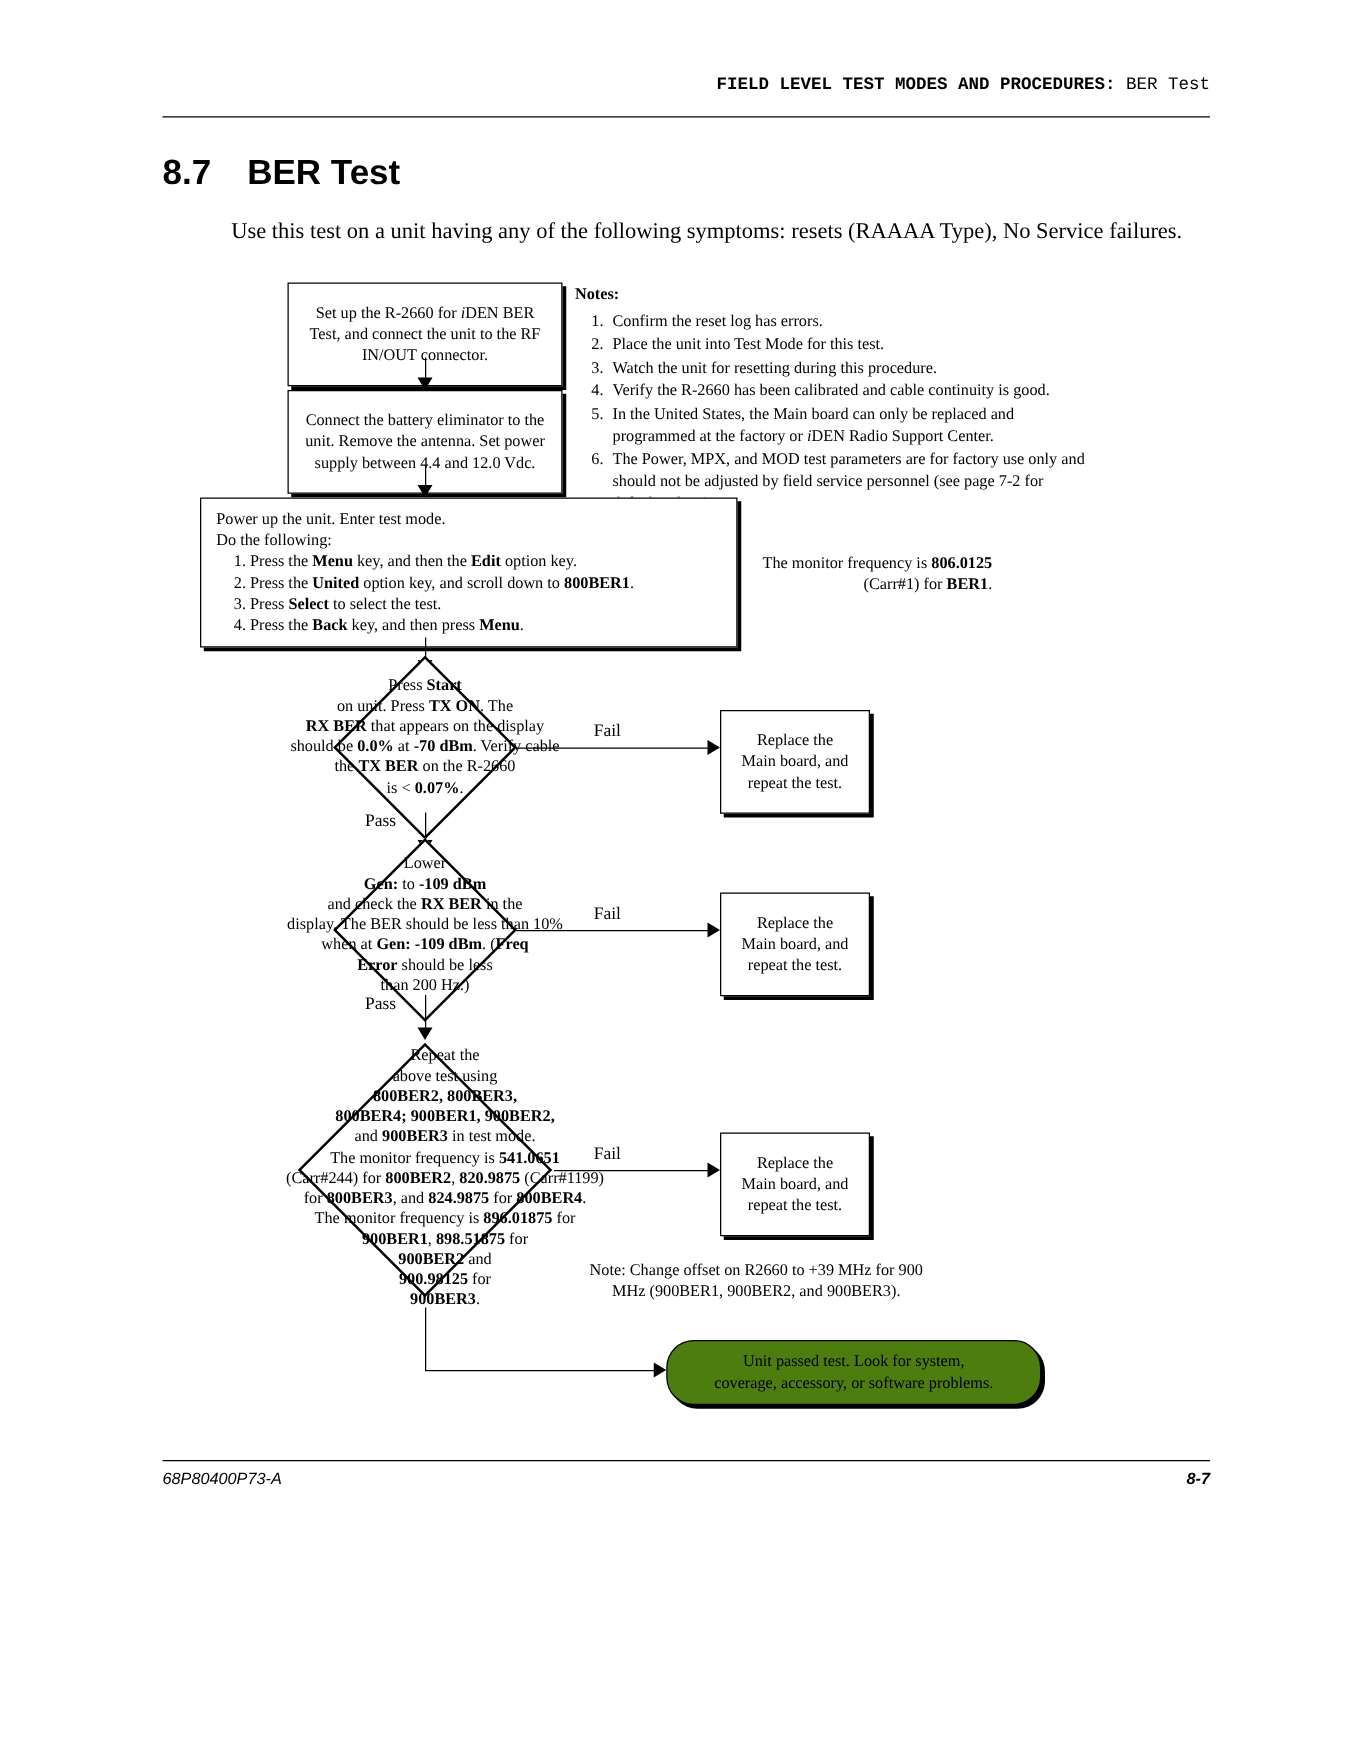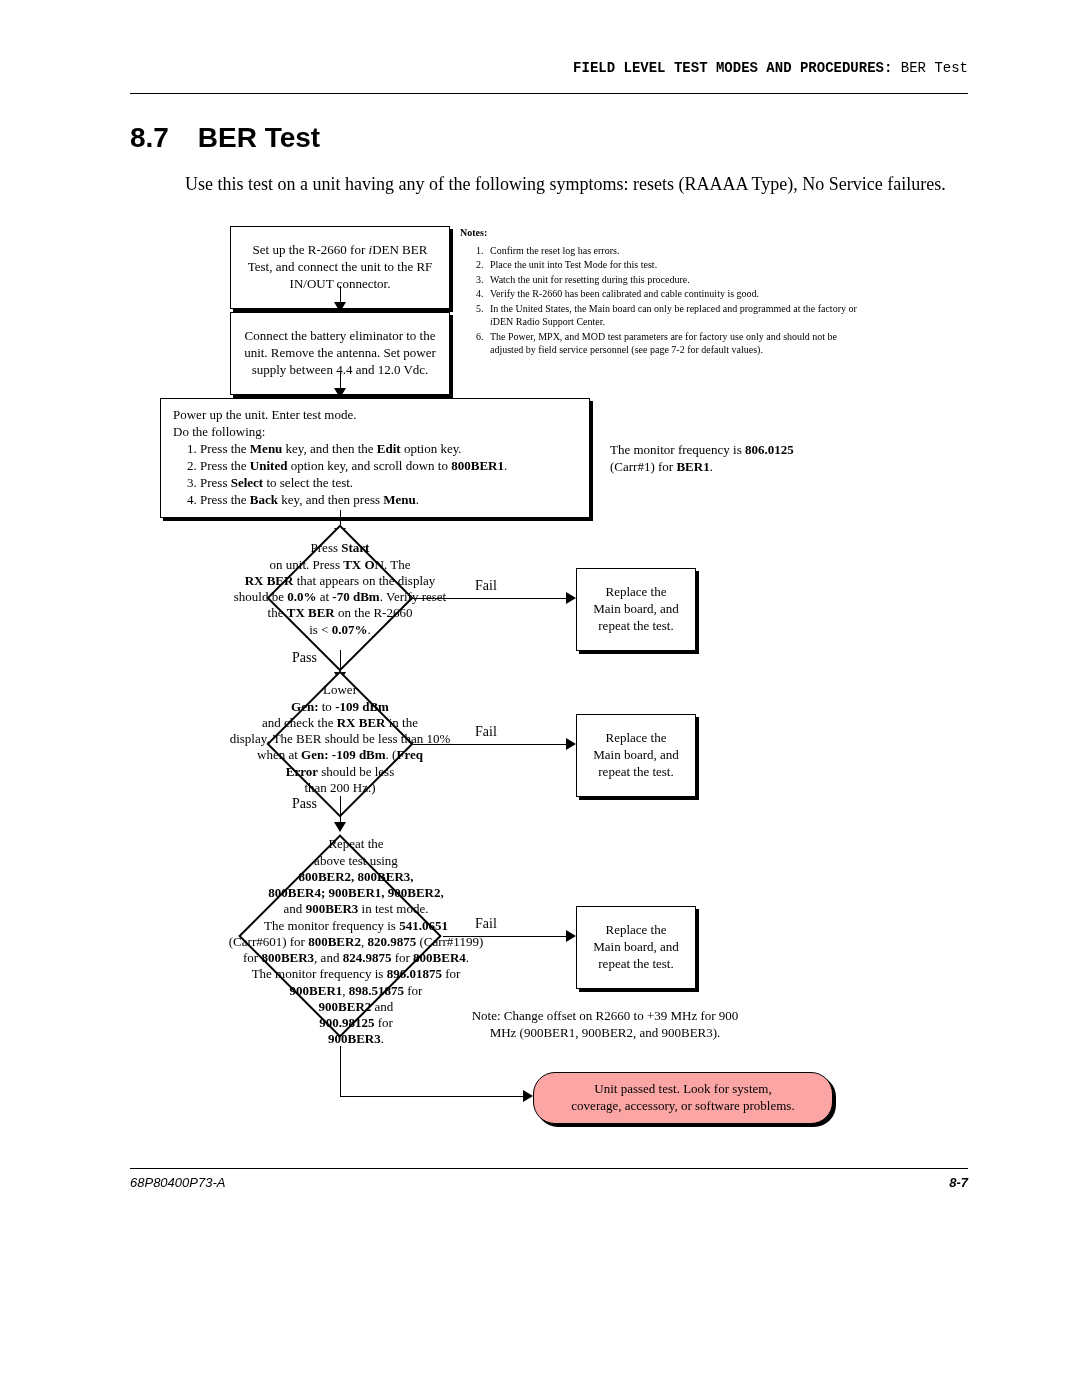--- a/index.html
+++ b/index.html
@@ -73,21 +73,21 @@
     line-height:1.25;
     font-size:13px;
     z-index:2;
   }
 
   
   .terminal {
     position:absolute;
     border:1.5px solid #000;
     border-radius:22px;
-    background:#fca5a5;
+    background:#4d7c0f;
     padding:8px 14px;
     text-align:center;
     line-height:1.3;
     box-shadow: 3px 3px 0 #000;
   }
 
   
   .vline { position:absolute; width:0; border-left:1.5px solid #000; }
   .hline { position:absolute; height:0; border-top:1.5px solid #000; }
   .arrow-down {
@@ -106,25 +106,26 @@
   }
 
   .small-label {
     position:absolute;
     font-size:14px;
   }
   .note-text {
     position:absolute;
     font-size:13px;
     line-height:1.3;
+    text-align:right;
   }
 
   .notes-block {
     position:absolute;
-    font-size:10px;
+    font-size:13px;
     line-height:1.35;
     width:410px;
   }
   .notes-block .title { font-weight:bold; margin-bottom:4px; }
   .notes-block ol { margin:0 0 0 26px; padding:0; }
   .notes-block li { padding-left:4px; margin-bottom:1px; }
 
   
   .footer {
     margin-top: 12px;
@@ -202,21 +203,21 @@
       <span>(Carr#1) for </span><span class="bold">BER1</span><span>.</span>
     </div>
     <div class="vline" style="left:200px; top:284px; height:20px;"></div>
     <div class="arrow-down" style="left:194px; top:302px;"></div>
 
     <div class="diamond-frame" style="left:148px; top:320px; width:104px; height:104px;"></div>
     <div class="diamond-text" style="left:80px; top:314px; width:240px;">
       <span>Press </span><span class="bold">Start</span><br>
       <span>on unit. Press </span><span class="bold">TX ON</span><span>. The</span><br>
       <span class="bold">RX BER</span><span> that appears on the display</span><br>
-      <span>should be </span><span class="bold">0.0%</span><span> at </span><span class="bold">-70 dBm</span><span>. Verify reset</span><br>
+      <span>should be </span><span class="bold">0.0%</span><span> at </span><span class="bold">-70 dBm</span><span>. Verify cable</span><br>
       <span>the </span><span class="bold">TX BER</span><span> on the R-2660</span><br>
       <span>is &lt; </span><span class="bold">0.07%</span><span>.</span>
     </div>
 
     <div class="hline" style="left:273px; top:372px; width:155px;"></div>
     <div class="arrow-right" style="left:426px; top:366px;"></div>
     <div class="small-label" style="left:335px; top:352px;">Fail</div>
     <div class="box" style="left:436px; top:342px; width:120px;">
       <span>Replace the</span><br><span>Main board, and</span><br><span>repeat the test.</span>
     </div>
@@ -247,21 +248,21 @@
     <div class="arrow-down" style="left:194px; top:596px;"></div>
 
     <div class="diamond-frame" style="left:128px; top:638px; width:144px; height:144px;"></div>
     <div class="diamond-text" style="left:61px; top:610px; width:310px; font-size:13px;">
       <span>Repeat the</span><br>
       <span>above test using</span><br>
       <span class="bold">800BER2, 800BER3,</span><br>
       <span class="bold">800BER4; 900BER1, 900BER2,</span><br>
       <span>and </span><span class="bold">900BER3</span><span> in test mode.</span><br>
       <span>The monitor frequency is </span><span class="bold">541.0651</span><br>
-      <span>(Carr#601) for </span><span class="bold">800BER2</span><span>, </span><span class="bold">820.9875</span><span> (Carr#1199)</span><br>
+      <span>(Carr#244) for </span><span class="bold">800BER2</span><span>, </span><span class="bold">820.9875</span><span> (Carr#1199)</span><br>
       <span>for </span><span class="bold">800BER3</span><span>, and </span><span class="bold">824.9875</span><span> for </span><span class="bold">800BER4</span><span>.</span><br>
       <span>The monitor frequency is </span><span class="bold">896.01875</span><span> for</span><br>
       <span class="bold">900BER1</span><span>, </span><span class="bold">898.51875</span><span> for</span><br>
       <span class="bold">900BER2</span><span> and</span><br>
       <span class="bold">900.98125</span><span> for</span><br>
       <span class="bold">900BER3</span>.
     </div>
     <div class="hline" style="left:303px; top:710px; width:125px;"></div>
     <div class="arrow-right" style="left:426px; top:704px;"></div>
     <div class="small-label" style="left:335px; top:690px;">Fail</div>

